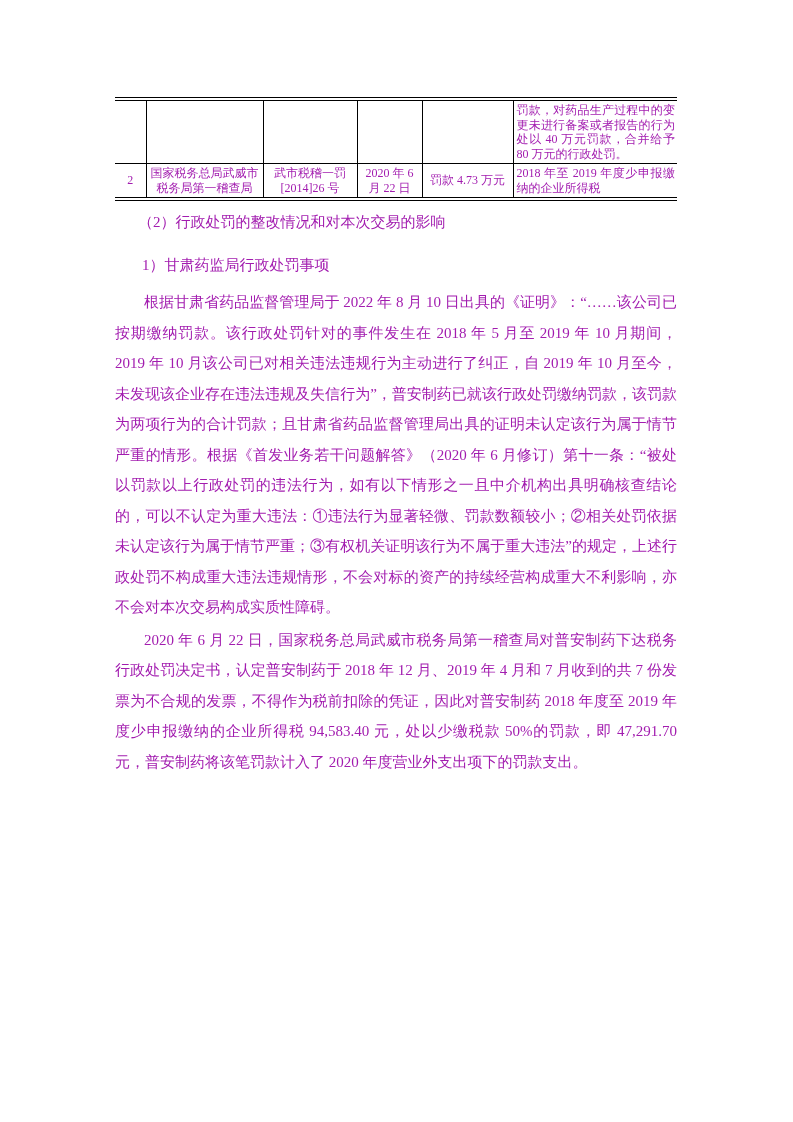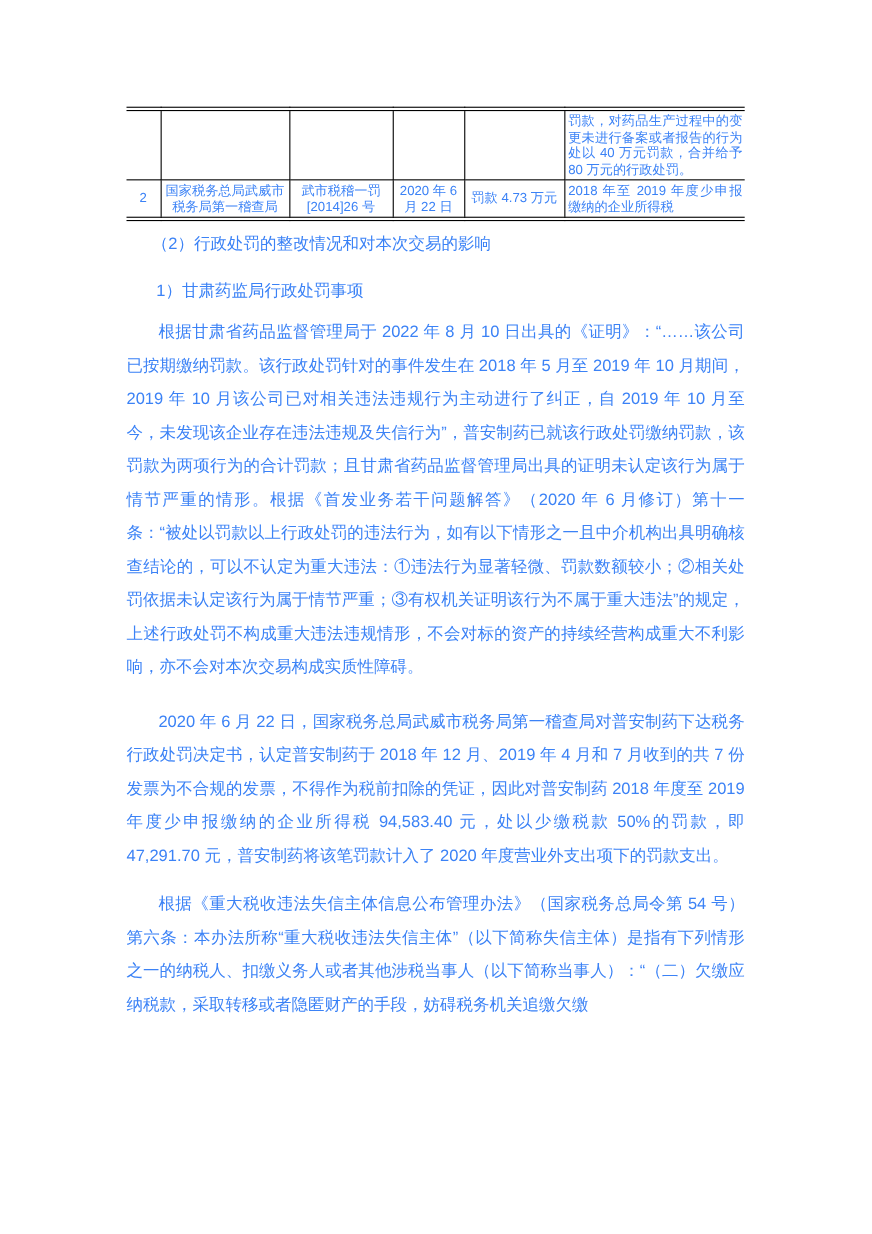--- a/index.html
+++ b/index.html
@@ -2,22 +2,22 @@
 <html><head>
 <meta charset="utf-8">
 <style>
   html, body { margin: 0; padding: 0; background: #e8e8e8; }
   .page {
     position: relative;
     width: 793px;
     height: 1122px;
     background: #ffffff;
     margin: 0 auto;
-    font-family: Liberation Sans, sans-serif;
-    color: #3b82f6;
+    font-family: Liberation Serif, serif;
+    color: #a21caf;
     overflow: hidden;
   }
   .content {
     position: absolute;
     left: 115px;
     top: 0;
     width: 562px;
   }
   
   table.penalty {
@@ -50,21 +50,21 @@
   .h, .para {
     margin: 0;
     font-size: 15px;
     line-height: 30.5px;
     text-align: justify;
   }
   .h1 { margin-top: 6px;  text-indent: 23px; }
   .h2 { margin-top: 12px; text-indent: 27px; }
   .p1 { margin-top: 7px;  text-indent: 29px; }
   .h3 { margin-top: 8px;  text-indent: 27px; }
-  .p2 { margin-top: 19px; text-indent: 29px; }
+  .p2 { margin-top: 2px; text-indent: 29px; }
   .p3 { margin-top: 13px; text-indent: 29px; }
   .page-number {
     position: absolute;
     top: 1025px;
     left: 0;
     width: 793px;
     text-align: center;
     font-size: 12px;
     line-height: 14px;
   }
@@ -101,17 +101,16 @@
           <td>罚款 4.73 万元</td>
           <td class="reason">2018 年至 2019 年度少申报缴纳的企业所得税</td>
         </tr>
       </tbody>
     </table>
 
     <div class="h h1">（2）行政处罚的整改情况和对本次交易的影响</div>
     <div class="h h2">1）甘肃药监局行政处罚事项</div>
     <p class="para p1">根据甘肃省药品监督管理局于 2022 年 8 月 10 日出具的《证明》：“……该公司已按期缴纳罚款。该行政处罚针对的事件发生在 2018 年 5 月至 2019 年 10 月期间，2019 年 10 月该公司已对相关违法违规行为主动进行了纠正，自 2019 年 10 月至今，未发现该企业存在违法违规及失信行为”，普安制药已就该行政处罚缴纳罚款，该罚款为两项行为的合计罚款；且甘肃省药品监督管理局出具的证明未认定该行为属于情节严重的情形。根据《首发业务若干问题解答》（2020 年 6 月修订）第十一条：“被处以罚款以上行政处罚的违法行为，如有以下情形之一且中介机构出具明确核查结论的，可以不认定为重大违法：①违法行为显著轻微、罚款数额较小；②相关处罚依据未认定该行为属于情节严重；③有权机关证明该行为不属于重大违法”的规定，上述行政处罚不构成重大违法违规情形，不会对标的资产的持续经营构成重大不利影响，亦不会对本次交易构成实质性障碍。</p>
     <p class="para p2">2020 年 6 月 22 日，国家税务总局武威市税务局第一稽查局对普安制药下达税务行政处罚决定书，认定普安制药于 2018 年 12 月、2019 年 4 月和 7 月收到的共 7 份发票为不合规的发票，不得作为税前扣除的凭证，因此对普安制药 2018 年度至 2019 年度少申报缴纳的企业所得税 94,583.40 元，处以少缴税款 50%的罚款，即 47,291.70 元，普安制药将该笔罚款计入了 2020 年度营业外支出项下的罚款支出。</p>
-    <p class="para p3">根据《重大税收违法失信主体信息公布管理办法》（国家税务总局令第 54 号）第六条：本办法所称“重大税收违法失信主体”（以下简称失信主体）是指有下列情形之一的纳税人、扣缴义务人或者其他涉税当事人（以下简称当事人）：“（二）欠缴应纳税款，采取转移或者隐匿财产的手段，妨碍税务机关追缴欠缴</p>
 
   </div>
 
 </div>
 
 </body></html>

